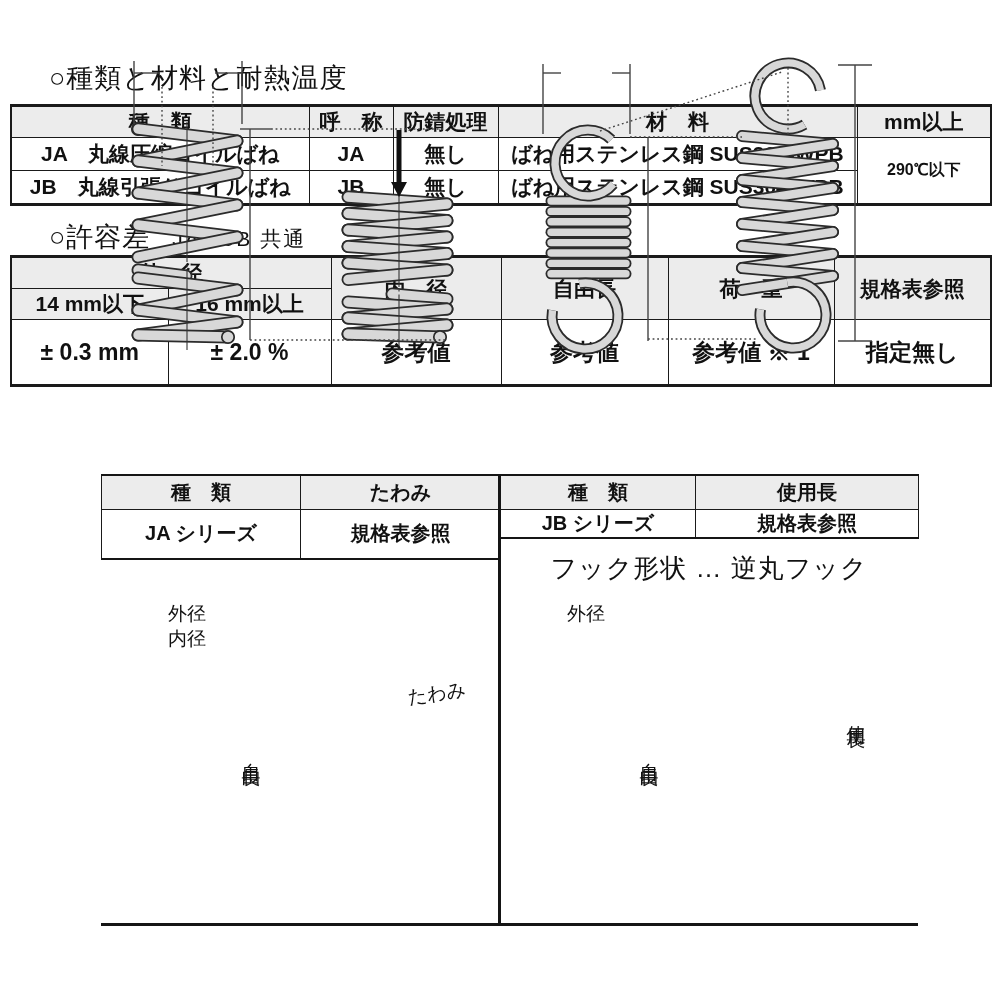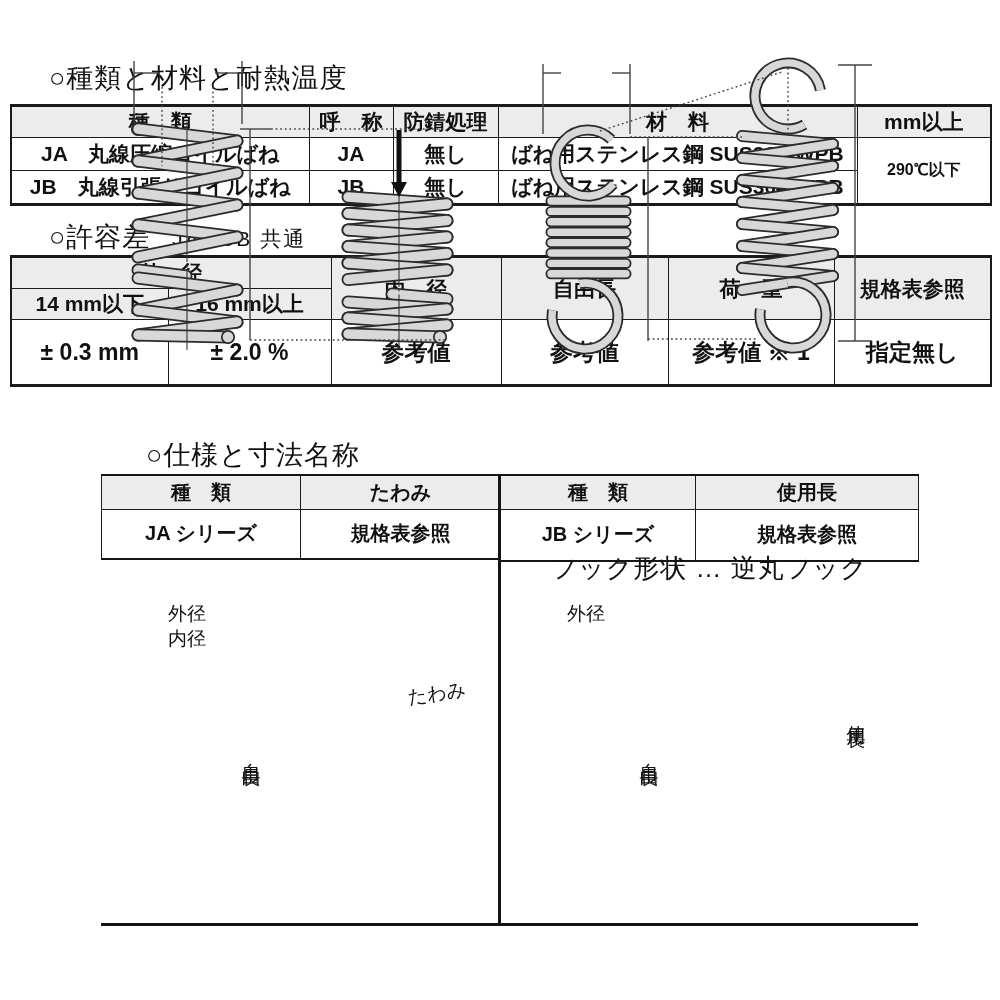--- a/index.html
+++ b/index.html
@@ -92,21 +92,20 @@
       <td>±  0.3 mm</td>
       <td>±  2.0 %</td>
       <td>参考値</td>
       <td>参考値</td>
       <td>参考値 ※ 1</td>
       <td>指定無し</td>
     </tr>
     </tbody>
   </table>
 
-  <div class="title" style="left:100px;top:437px;">○仕様と寸法名称</div>
 
   <table class="tbl t3" style="left:101px;top:474px;width:399px;">
     <colgroup>
         <col style="width:199px">
         <col style="width:200px">
       </colgroup>
     <tbody>
     <tr style="height:34px">
       <th>種　類</th>
       <th>たわみ</th>
@@ -121,21 +120,21 @@
   <table class="tbl t3" style="left:500px;top:474px;width:418px;">
     <colgroup>
         <col style="width:195px">
         <col style="width:223px">
       </colgroup>
     <tbody>
     <tr style="height:34px">
       <th>種　類</th>
       <th>使用長</th>
     </tr>
-    <tr style="height:52px">
+    <tr style="height:29px">
       <td>JB シリーズ</td>
       <td>規格表参照</td>
     </tr>
     </tbody>
   </table>
 
   <div class="note" style="left:500px;top:551px;width:418px;">フック形状 … 逆丸フック</div>
 
   <div class="vline" style="left:498px;top:474px;width:3px;height:451px;"></div>
   <div class="hline" style="left:101px;top:923px;width:817px;height:3px;"></div>

